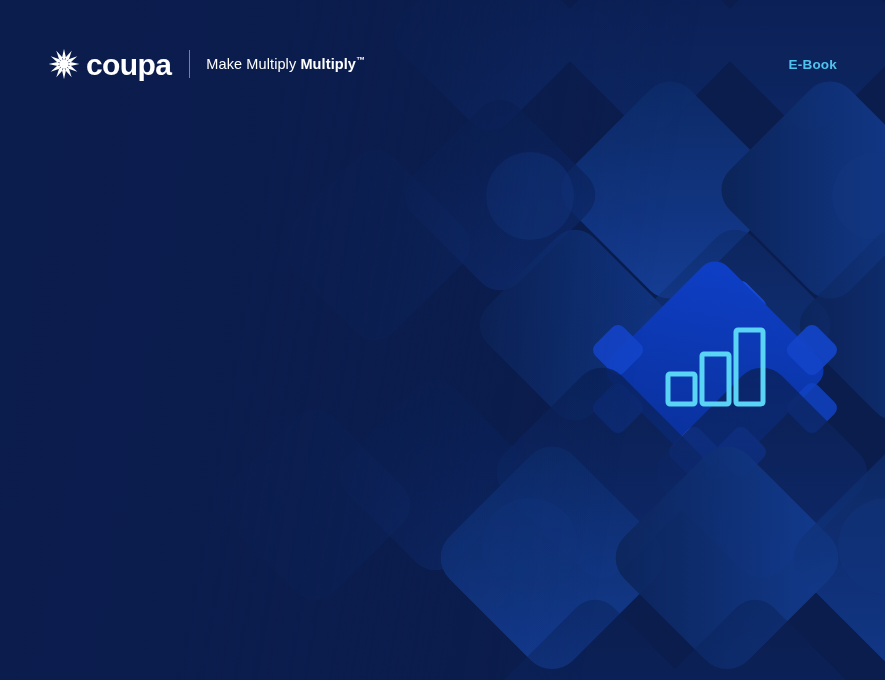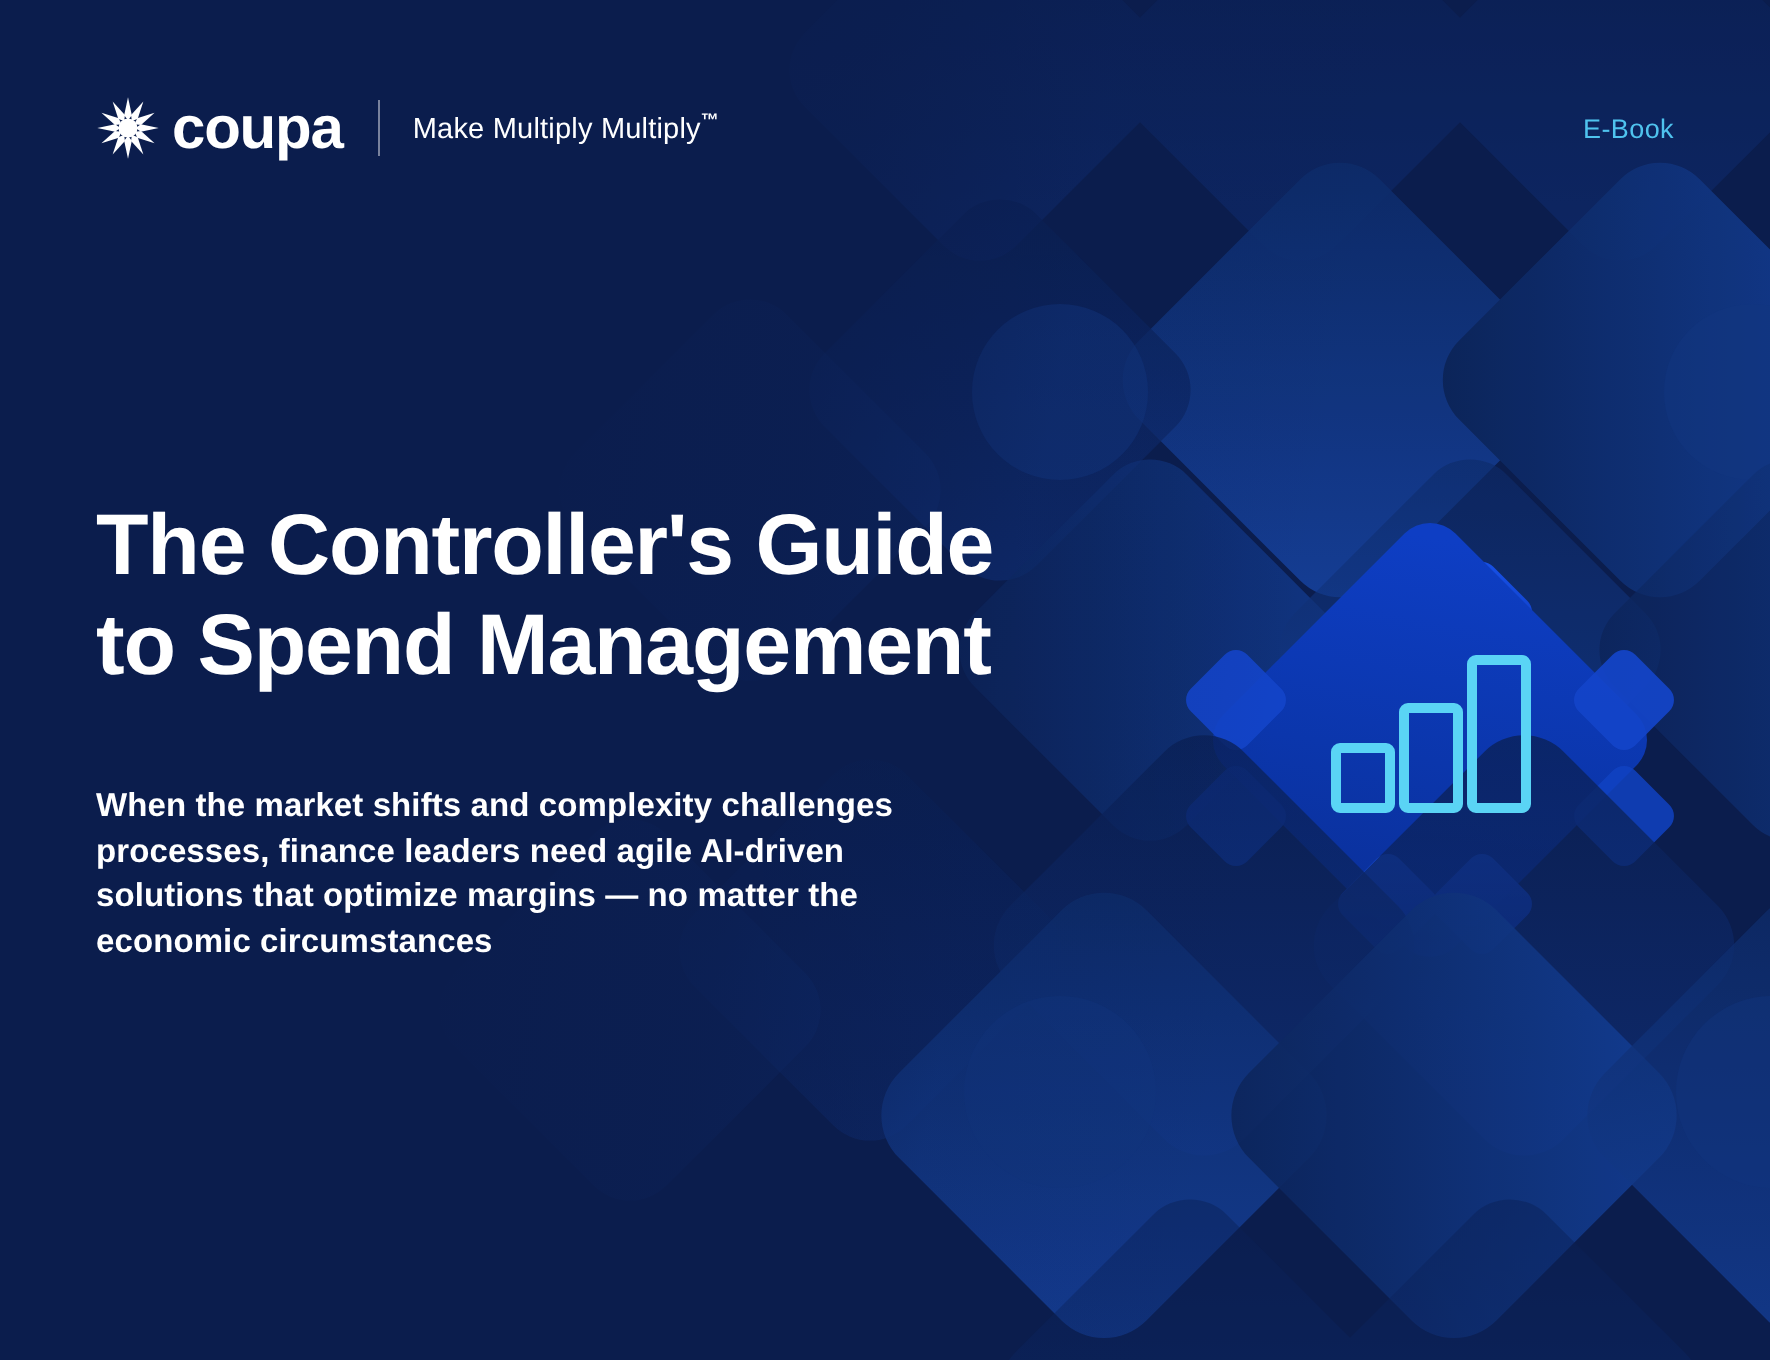--- a/index.html
+++ b/index.html
@@ -107,34 +107,34 @@
   }
 
   .tagline {
     font-size: 14.5px;
     color: #ffffff;
     letter-spacing: 0.1px;
     white-space: nowrap;
     line-height: 1;
   }
   .tagline .tag-strong {
-    font-weight: 400;
+    font-weight: 700;
     margin-top: 44px;
   }
   .tagline .tm {
     font-size: 9px;
     vertical-align: super;
     font-weight: 700;
   }
 
   .header-spacer { flex: 1 1 auto; }
 
   .doc-type {
     font-size: 13.5px;
-    font-weight: 400;
+    font-weight: 700;
     color: #4fc3ee;
     letter-spacing: 0.2px;
     white-space: nowrap;
   }
 
   
   .hero {
     position: absolute;
     left: 48px;
     top: 248px;
@@ -299,25 +299,20 @@
       <div class="brand-divider"></div>
 
       <div class="tagline"><span>Make Multiply </span><span class="tag-strong">Multiply</span><span class="tm">™</span></div>
     </div>
 
     <div class="header-spacer"></div>
 
     <div class="doc-type">E-Book</div>
   </header>
 
-  <section class="hero">
-    <h1 class="hero-title">The Controller's Guide
-to Spend Management</h1>
-    <p class="hero-sub">When the market shifts and complexity challenges processes, finance leaders need agile AI-driven solutions that optimize margins — no matter the economic circumstances</p>
-  </section>
 
   <div style="position:absolute; left:0; top:0; width:885px; height:680px; pointer-events:none; z-index:15;">
     <svg viewBox="0 0 885 680" style="position:absolute; inset:0; width:885px; height:680px;" aria-hidden="true">
       <g fill="none" stroke="#5ad4f5" stroke-width="5" stroke-linejoin="round">
         <rect x="668" y="374" width="27" height="30" rx="2"></rect>
         <rect x="702" y="354" width="27" height="50" rx="2"></rect>
         <rect x="736" y="330" width="27" height="74" rx="2"></rect>
       </g>
     </svg>
   </div>

